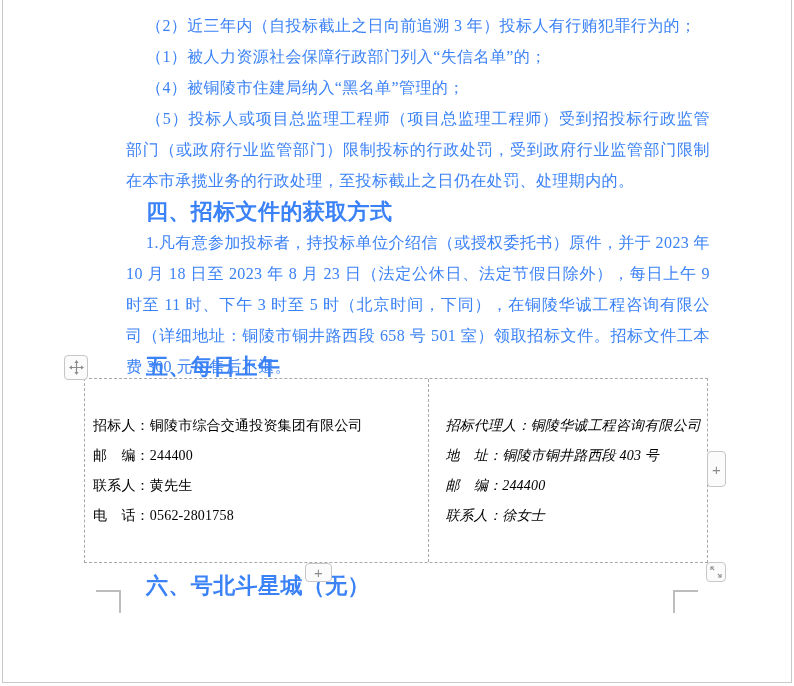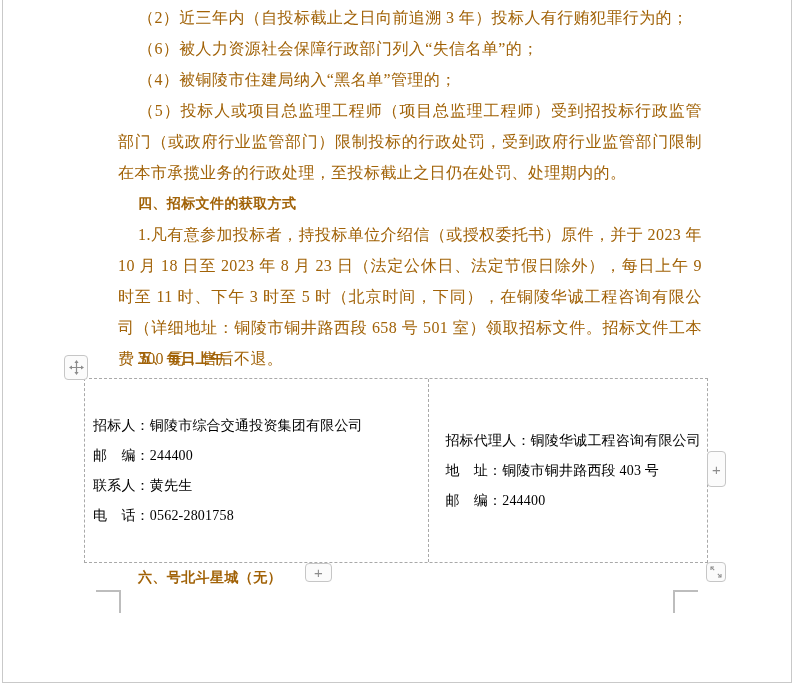--- a/index.html
+++ b/index.html
@@ -8,34 +8,34 @@
     font-family:"Liberation Serif","DejaVu Serif",serif;overflow:hidden;
   }
   
   .edge{position:absolute;background:#c9c9c9;}
   #edge-left{left:2px;top:0;width:1px;height:682px;}
   #edge-right{left:791px;top:0;width:1px;height:682px;}
   #edge-bottom{left:2px;top:682px;width:790px;height:1px;}
 
   
   .para,.heading{
-    position:absolute;left:118px;width:584px;margin:0;
+    position:absolute;left:118px;width:584px;margin:8px;
     font-size:16px;line-height:31px;letter-spacing:0.4px;
-    text-align:justify;text-indent:20px;color:#a16207;
+    text-align:justify;text-indent:20px;color:#3b82f6;
   }
-  .heading{font-weight:bold;font-size:14px;text-align:left;font-family:Liberation Serif, serif;}
+  .heading{font-weight:bold;font-size:22px;text-align:left;font-family:Liberation Serif, serif;}
 
   
   #contact-table{
     position:absolute;left:84px;top:378px;width:622px;height:183px;
     border:1px dashed #a9a9a9;display:flex;box-sizing:content-box;background:transparent;gap:8px;
   }
   .cell{display:flex;flex-direction:column;justify-content:center;box-sizing:border-box;padding:0 6px 0 8px;}
   #cell-left{width:348px;border-right:1px dashed #a9a9a9;}
-  #cell-right{flex:1;}
+  #cell-right{flex:1;font-style:italic;}
   .cell p{margin:0;font-size:14px;line-height:30px;letter-spacing:0.2px;white-space:nowrap;}
   #cell-left p.wrapline{white-space:normal;}
 
   
   .ctrl{
     position:absolute;box-sizing:border-box;background:#fbfbfb;
     border:1px solid #c6c6c6;border-radius:4px;
     display:flex;align-items:center;justify-content:center;
     color:#8c8c8c;font-family:"Liberation Sans","DejaVu Sans",sans-serif;
     cursor:pointer;padding:0;
@@ -51,39 +51,40 @@
   #crop-right{left:673px;top:590px;border-top:2px solid #bdbdbd;border-left:2px solid #bdbdbd;}
 </style>
 </head>
 <body>
 
 <div class="edge" id="edge-left"></div>
 <div class="edge" id="edge-right"></div>
 <div class="edge" id="edge-bottom"></div>
 
 <p class="para" style="top:2px">（2）近三年内（自投标截止之日向前追溯 3 年）投标人有行贿犯罪行为的；</p>
-<p class="para" style="top:33px">（6）被人力资源社会保障行政部门列入“失信名单”的；</p>
+<p class="para" style="top:33px">（1）被人力资源社会保障行政部门列入“失信名单”的；</p>
 <p class="para" style="top:64px">（4）被铜陵市住建局纳入“黑名单”管理的；</p>
 <p class="para" style="top:95px">（5）投标人或项目总监理工程师（项目总监理工程师）受到招投标行政监管部门（或政府行业监管部门）限制投标的行政处罚，受到政府行业监管部门限制在本市承揽业务的行政处理，至投标截止之日仍在处罚、处理期内的。</p>
 <p class="heading" style="top:188px">四、招标文件的获取方式</p>
 <p class="para" style="top:219px">1.凡有意参加投标者，持投标单位介绍信（或授权委托书）原件，并于 2023 年 10 月 18 日至 2023 年 8 月 23 日（法定公休日、法定节假日除外），每日上午 9 时至 11 时、下午 3 时至 5 时（北京时间，下同），在铜陵华诚工程咨询有限公司（详细地址：铜陵市铜井路西段 658 号 501 室）领取招标文件。招标文件工本费 300 元，售后不退。</p>
 <p class="heading" style="top:343px">五、每日上午</p>
 <p class="heading" style="top:562px">六、号北斗星城（无）</p>
 
 <div id="contact-table">
   <div class="cell" id="cell-left">
     <p>招标人：铜陵市综合交通投资集团有限公司</p>
     <p>邮　编：244400</p>
     <p>联系人：黄先生</p>
     <p>电　话：0562-2801758</p>
   </div>
   <div class="cell" id="cell-right">
     <p>招标代理人：铜陵华诚工程咨询有限公司</p>
     <p>地　址：铜陵市铜井路西段 403 号</p>
     <p>邮　编：244400</p>
+    <p>联系人：徐女士</p>
   </div>
 </div>
 
 <div class="ctrl" id="move-handle">
   <span style="display:flex">
     <svg width="15" height="15" viewBox="0 0 15 15">
       <path d="M7.5 2.5 V12.5 M2.5 7.5 H12.5" stroke="#8c8c8c" stroke-width="1.2" fill="none"></path>
       <path d="M7.5 0 L5.4 3 H9.6 Z M7.5 15 L5.4 12 H9.6 Z M0 7.5 L3 5.4 V9.6 Z M15 7.5 L12 5.4 V9.6 Z" fill="#8c8c8c"></path>
     </svg>
   </span>

